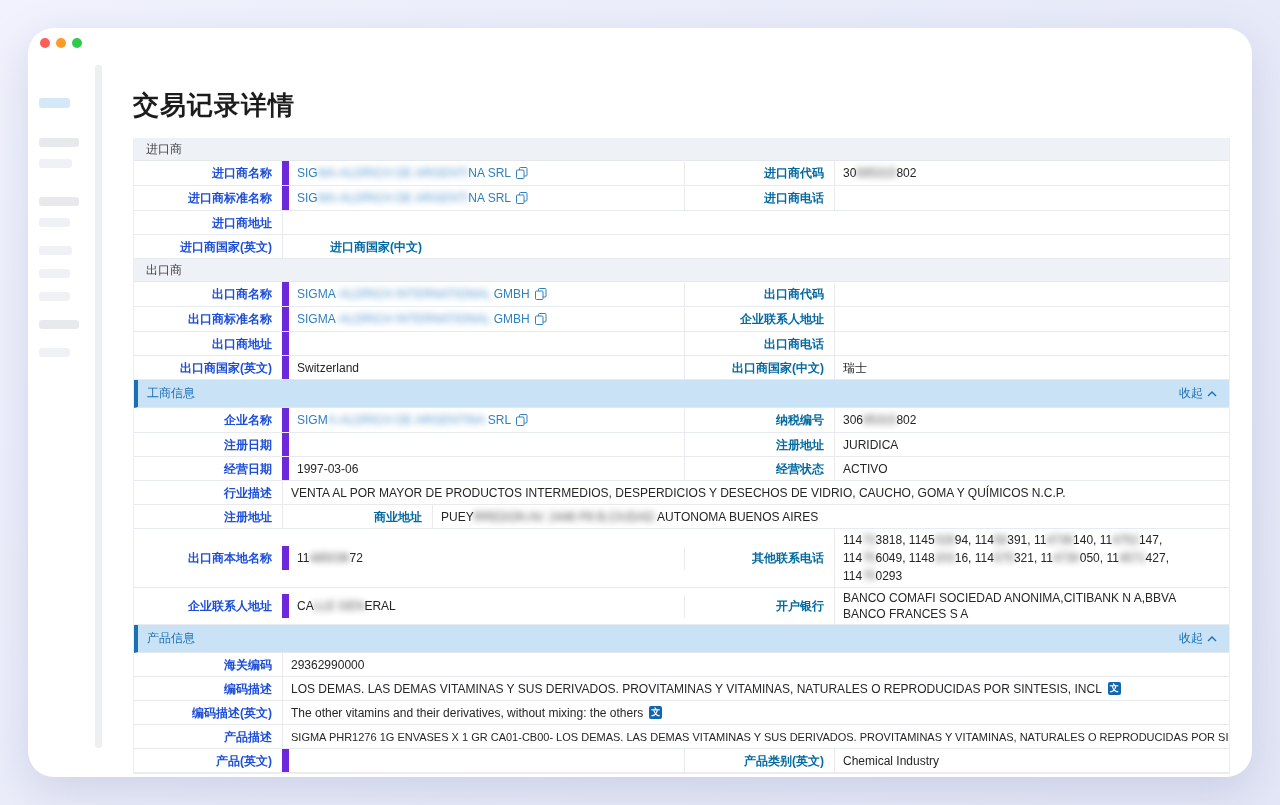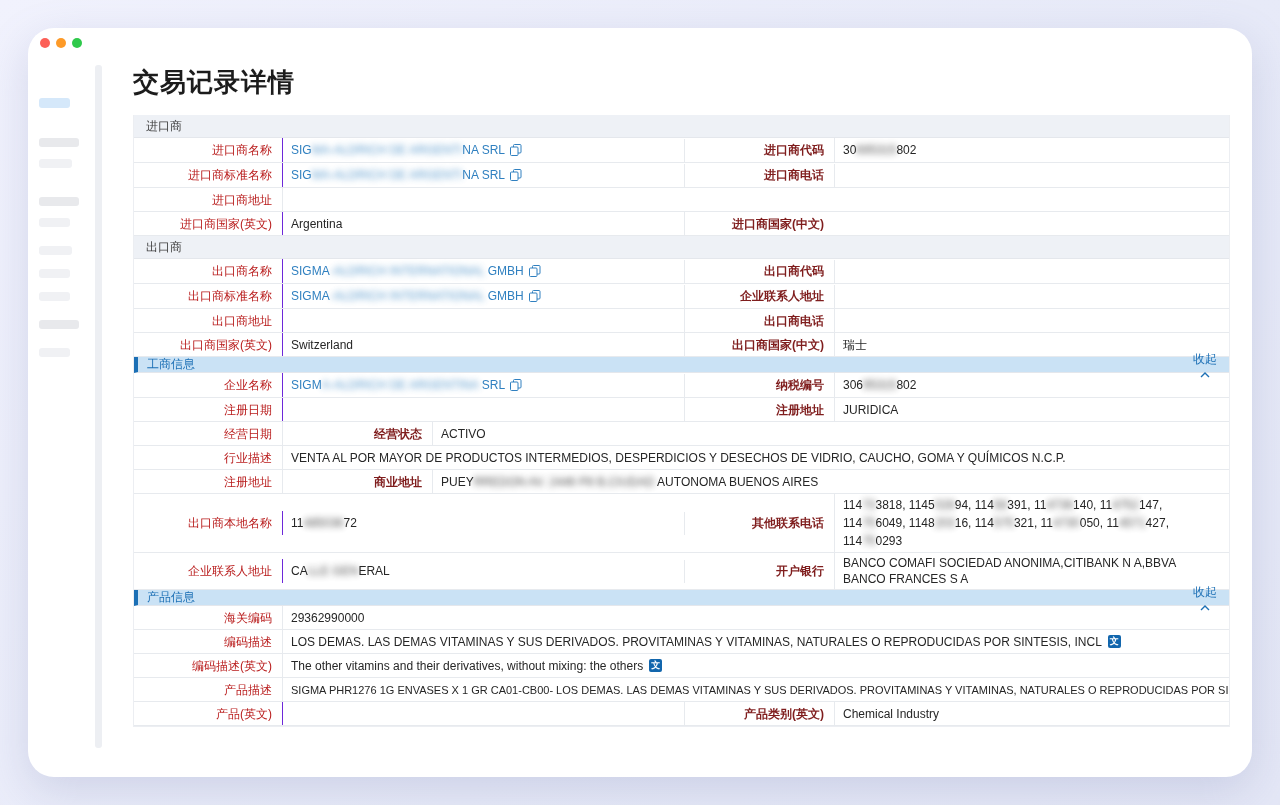--- a/index.html
+++ b/index.html
@@ -22,38 +22,38 @@
   .sidebar { position:absolute; left:10px; top:60px; width:52px; }
   .sb { border-radius:3px; margin-left:1px; }
   .sb.blue { width:31px; height:10px; background:#d5e8fa; margin-top:10px; }
   .sb.g1 { width:40px; height:9px; background:#e8e9ec; }
   .sb.g2 { width:33px; height:9px; background:#f0f1f4; }
   .sb.g3 { width:31px; height:9px; background:#f0f1f4; }
   .m1{margin-top:30px;} .m2{margin-top:12px;} .m3{margin-top:29px;} .m4{margin-top:19px;} .m5{margin-top:14px;}
   
   .vdivider { position:absolute; left:67px; top:37px; width:7px; height:683px; background:#edeff3; border-radius:3px; }
   
-  .content { position:absolute; left:105px; top:33px; width:1097px; }
+  .content { position:absolute; left:105px; top:56px; width:1097px; }
   h1.title { font-size:26px; font-weight:700; color:#1c1c1c; letter-spacing:1px; margin:4px 0 15px 0; }
   .table { width:1097px; border:1px solid #eceef2; border-top:none; font-size:12px; color:#262626; }
   .sec-hdr {
     height:23px; display:flex; align-items:center; background:#eef1f6;
     color:#3f3f3f; padding:0 12px; border-bottom:1px solid #e4e7ec; font-size:12px;text-align:right;
   }
   .sec-hdr.blue {
-    height:16px; background:#cae2f5; border-left:4px solid #1b6fb5;
+    height:28px; background:#cae2f5; border-left:4px solid #1b6fb5;
     color:#1b6fb5; padding-left:9px; justify-content:space-between;
   }
-  .collapse-btn { display:flex; align-items:center; gap:4px; color:#1b6fb5; cursor:pointer;flex-direction:column; }
+  .collapse-btn { display:flex; align-items:center; gap:4px; color:#1b6fb5; cursor:pointer; }
   .collapse-btn svg { display:block; }
   .row { display:flex; align-items:center; border-bottom:1px solid #e7eaee; min-height:23px; }
   .cell { padding:3px 8px; line-height:16px; min-height:23px; display:flex; align-items:center; }
-  .lab { width:148px; justify-content:flex-end; text-align:center; font-weight:400; color:#b91c1c; padding-right:10px; }
-  .val { width:402px; border-left:1px solid #6d28d9; }
-  .lab2 { width:150px; border-left:1px solid #e7eaee; justify-content:flex-end; text-align:right; font-weight:600; color:#7f1d1d; padding-right:10px; }
+  .lab { width:148px; justify-content:flex-end; text-align:center; font-weight:700; color:#1d4ed8; padding-right:10px; }
+  .val { width:402px; border-left:7px solid #6d28d9; }
+  .lab2 { width:150px; border-left:1px solid #e7eaee; justify-content:flex-end; text-align:right; font-weight:600; color:#0369a1; padding-right:10px; }
   .val2 { flex:1; border-left:1px solid #e7eaee; min-width:0; }
   .valfull { flex:1; border-left:1px solid #e7eaee; min-width:0; }
   .link { color:#3080c0; }
   .link .copy-icon { margin-left:5px; flex:none; }
   .rx { filter:blur(3px); opacity:.8; }
   .small { font-size:11px; white-space:nowrap; overflow:hidden; }
   .ticon {
     display:inline-block; width:13px; height:13px; margin-left:6px; flex:none;
     background:#1266ad; color:#fff; border-radius:2px; font-size:9px; line-height:13px;
     text-align:center; font-weight:700;
@@ -123,21 +123,20 @@
         <div class="cell val2"></div>
       </div>
 
       <div class="row">
         <div class="cell lab">进口商地址</div>
         <div class="cell valfull"></div>
       </div>
 
       <div class="row">
         <div class="cell lab">进口商国家(英文)</div>
-        <div class="cell val">Argentina</div>
         <div class="cell lab2">进口商国家(中文)</div>
       </div>
 
       <div class="sec-hdr">
         <span>出口商</span>
       </div>
 
       <div class="row">
         <div class="cell lab">出口商名称</div>
         <div class="cell val link">
@@ -205,20 +204,21 @@
 
       <div class="row">
         <div class="cell lab">注册日期</div>
         <div class="cell val"></div>
         <div class="cell lab2">注册地址</div>
         <div class="cell val2">JURIDICA</div>
       </div>
 
       <div class="row">
         <div class="cell lab">经营日期</div>
+        <div class="cell val">1997-03-06</div>
         <div class="cell lab2">经营状态</div>
         <div class="cell val2">ACTIVO</div>
       </div>
 
       <div class="row">
         <div class="cell lab">行业描述</div>
         <div class="cell valfull">VENTA AL POR MAYOR DE PRODUCTOS INTERMEDIOS, DESPERDICIOS Y DESECHOS DE VIDRIO, CAUCHO, GOMA Y QUÍMICOS N.C.P.</div>
       </div>
 
       <div class="row">

